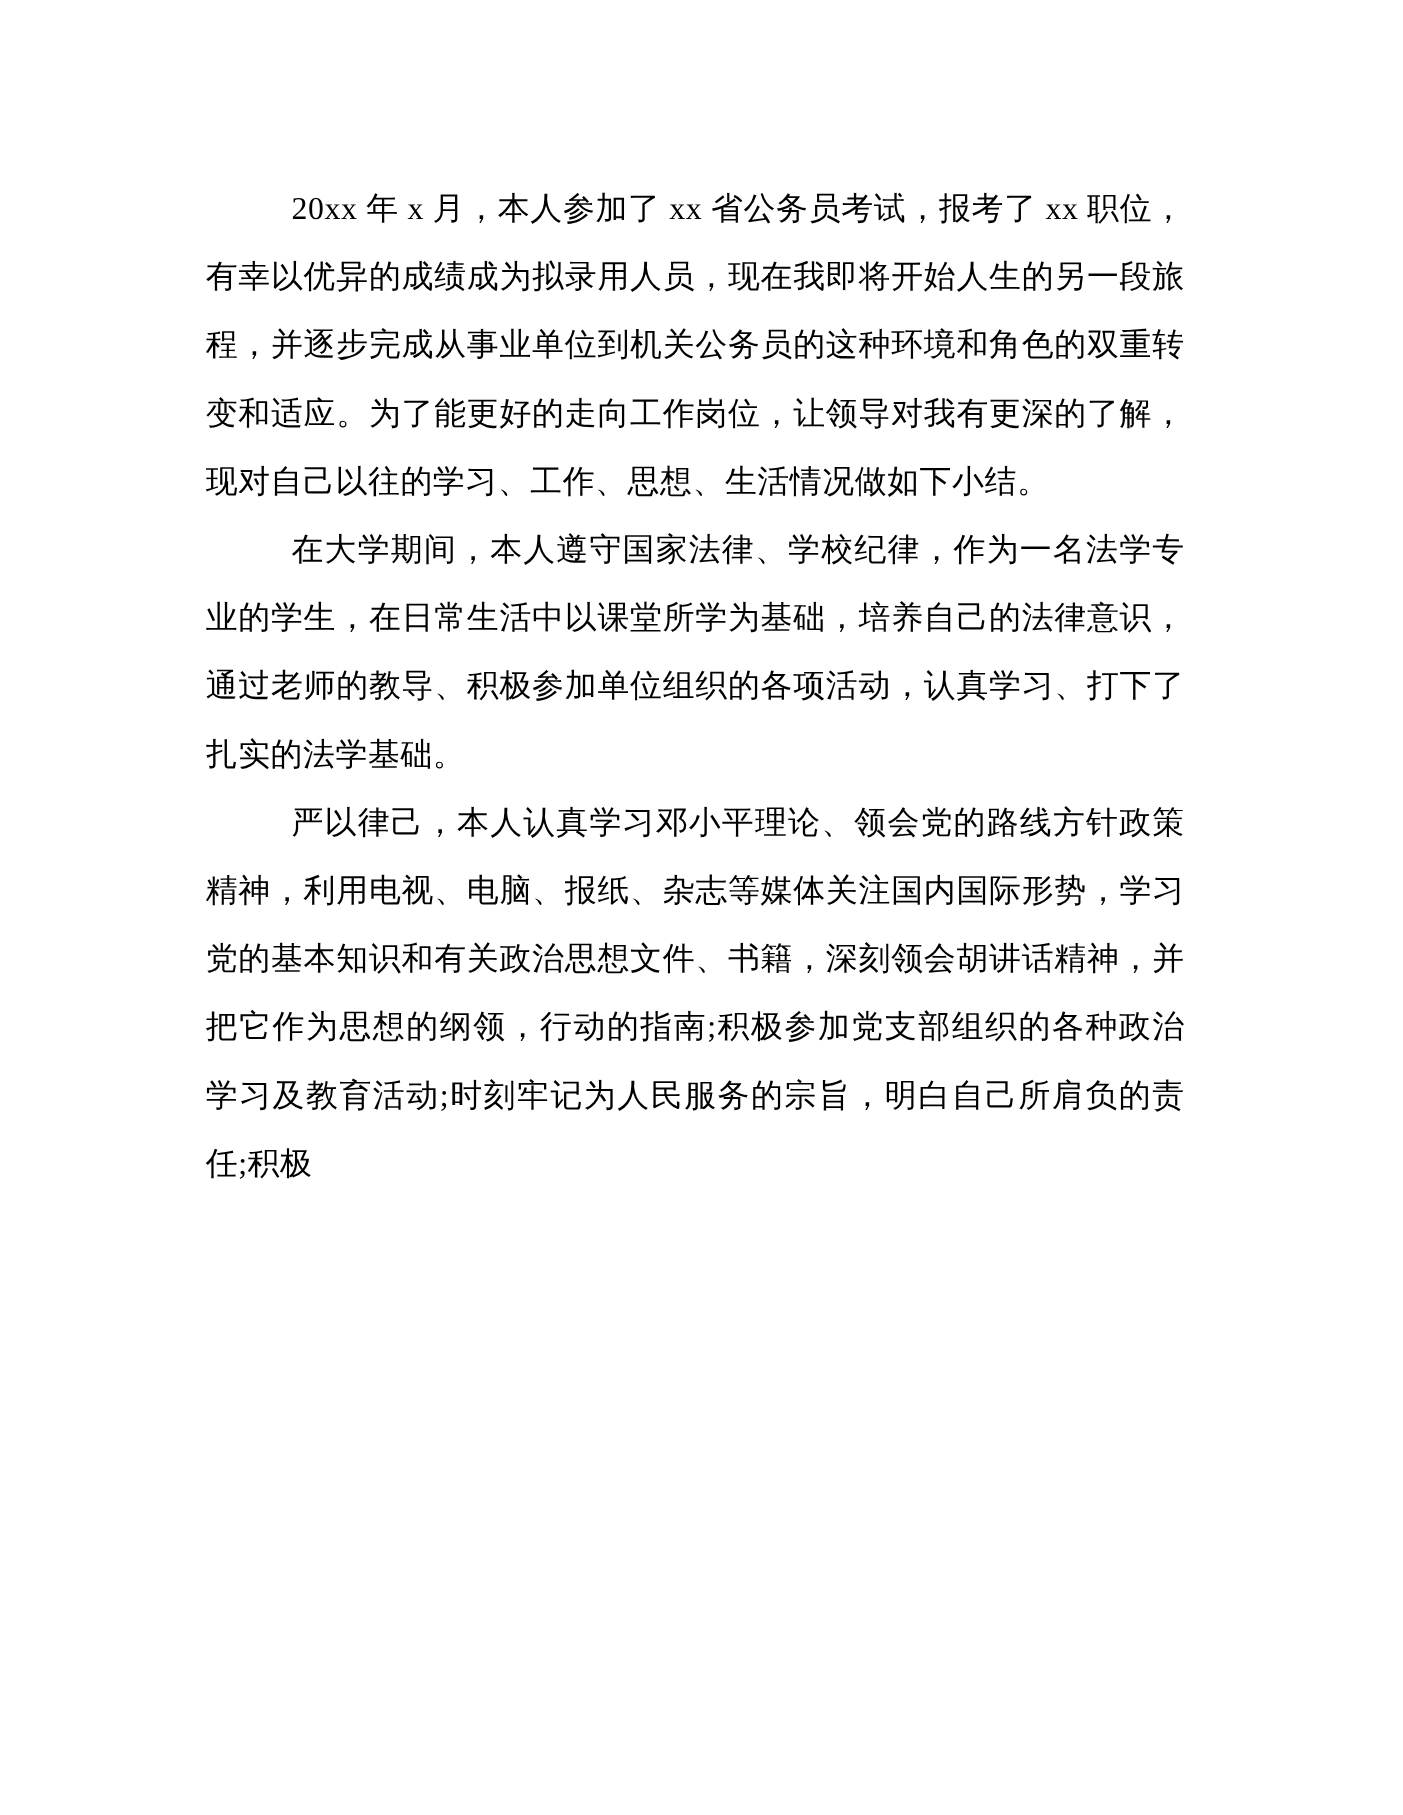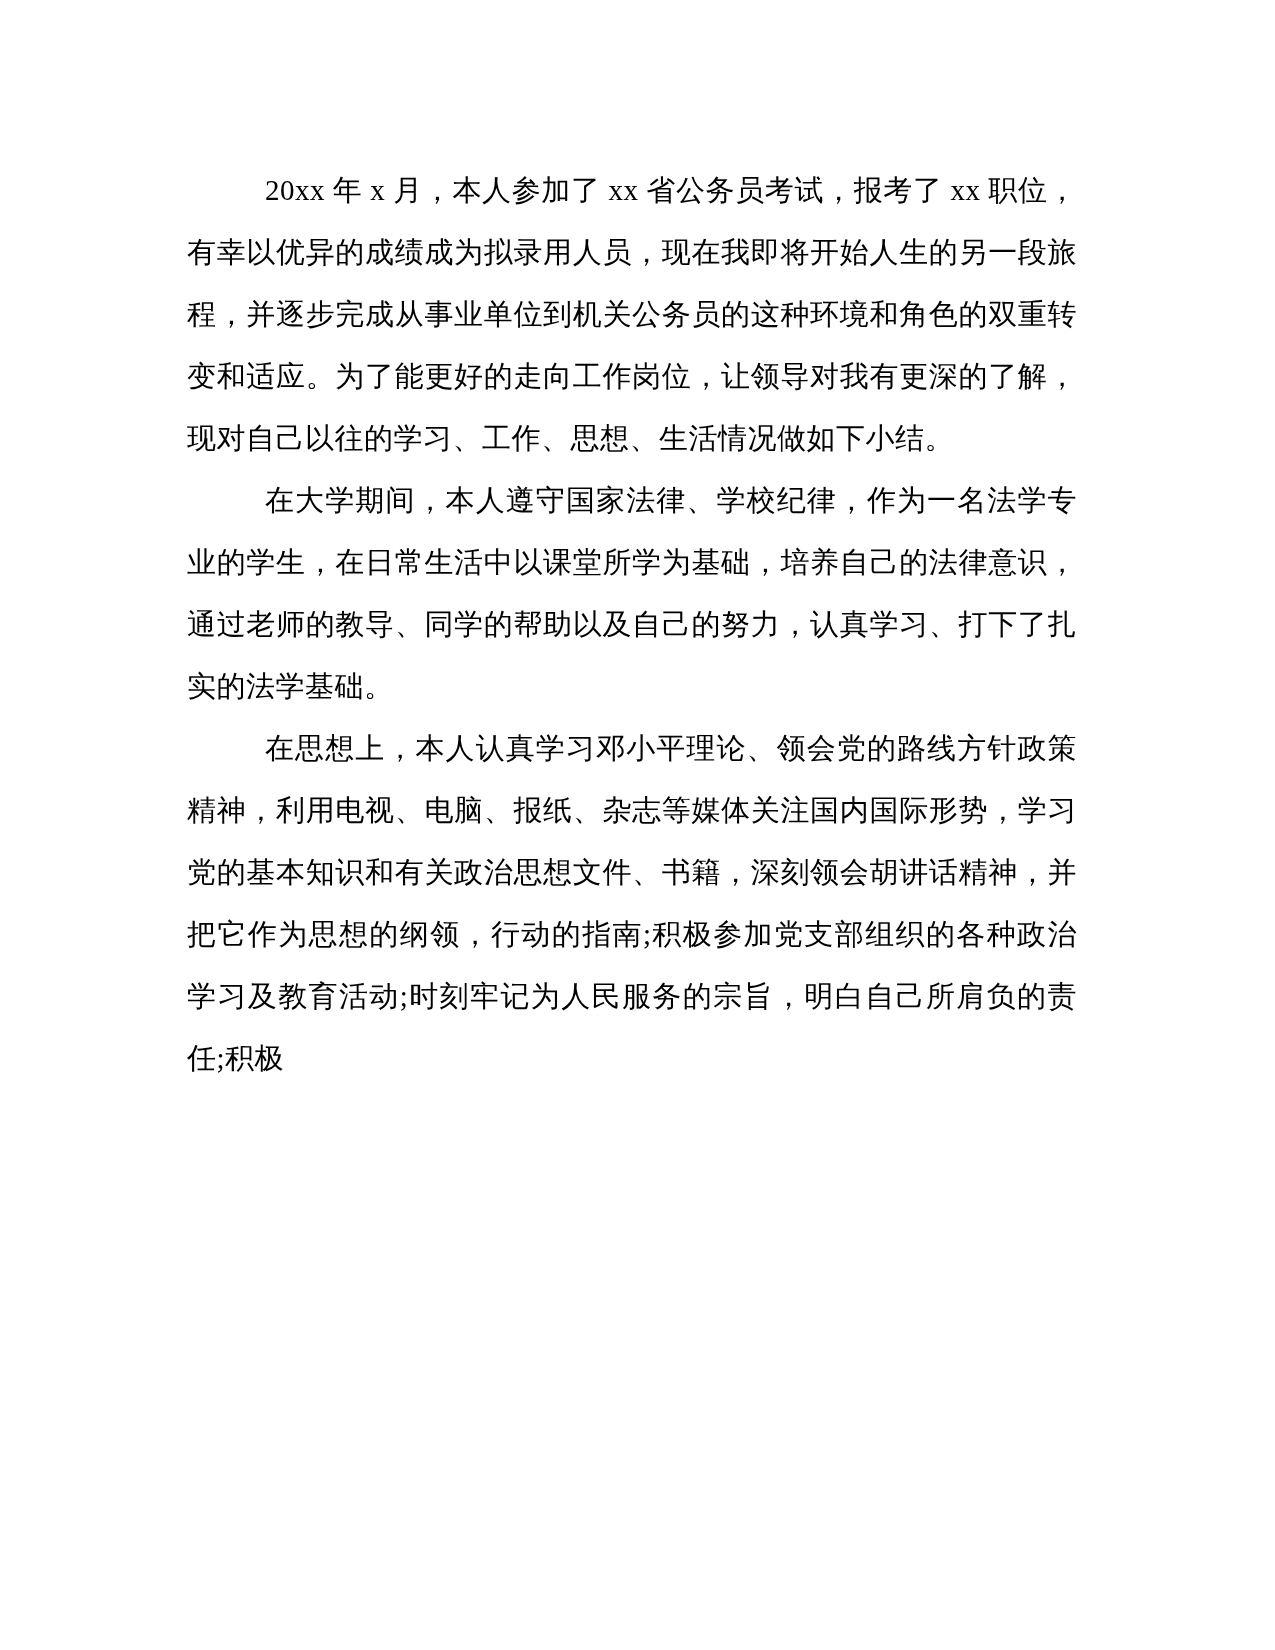--- a/index.html
+++ b/index.html
@@ -33,16 +33,16 @@
     word-break: break-all;
     letter-spacing: 0.5px;
   }
 </style>
 </head>
 <body>
 
 <div class="page">
   <div class="doc-content">
     <p>20xx 年 x 月，本人参加了 xx 省公务员考试，报考了 xx 职位，有幸以优异的成绩成为拟录用人员，现在我即将开始人生的另一段旅程，并逐步完成从事业单位到机关公务员的这种环境和角色的双重转变和适应。为了能更好的走向工作岗位，让领导对我有更深的了解，现对自己以往的学习、工作、思想、生活情况做如下小结。</p>
-    <p>在大学期间，本人遵守国家法律、学校纪律，作为一名法学专业的学生，在日常生活中以课堂所学为基础，培养自己的法律意识，通过老师的教导、同学的帮助以及自己的努力，认真学习、打下了扎实的法学基础。</p>
-    <p>在思想上，本人认真学习邓小平理论、领会党的路线方针政策精神，利用电视、电脑、报纸、杂志等媒体关注国内国际形势，学习党的基本知识和有关政治思想文件、书籍，深刻领会胡讲话精神，并把它作为思想的纲领，行动的指南;积极参加党支部组织的各种政治学习及教育活动;时刻牢记为人民服务的宗旨，明白自己所肩负的责任;积极</p>
+    <p>在大学期间，本人遵守国家法律、学校纪律，作为一名法学专业的学生，在日常生活中以课堂所学为基础，培养自己的法律意识，通过老师的教导、积极参加单位组织的各项活动，认真学习、打下了扎实的法学基础。</p>
+    <p>严以律己，本人认真学习邓小平理论、领会党的路线方针政策精神，利用电视、电脑、报纸、杂志等媒体关注国内国际形势，学习党的基本知识和有关政治思想文件、书籍，深刻领会胡讲话精神，并把它作为思想的纲领，行动的指南;积极参加党支部组织的各种政治学习及教育活动;时刻牢记为人民服务的宗旨，明白自己所肩负的责任;积极</p>
   </div>
 </div>
 
 </body></html>

